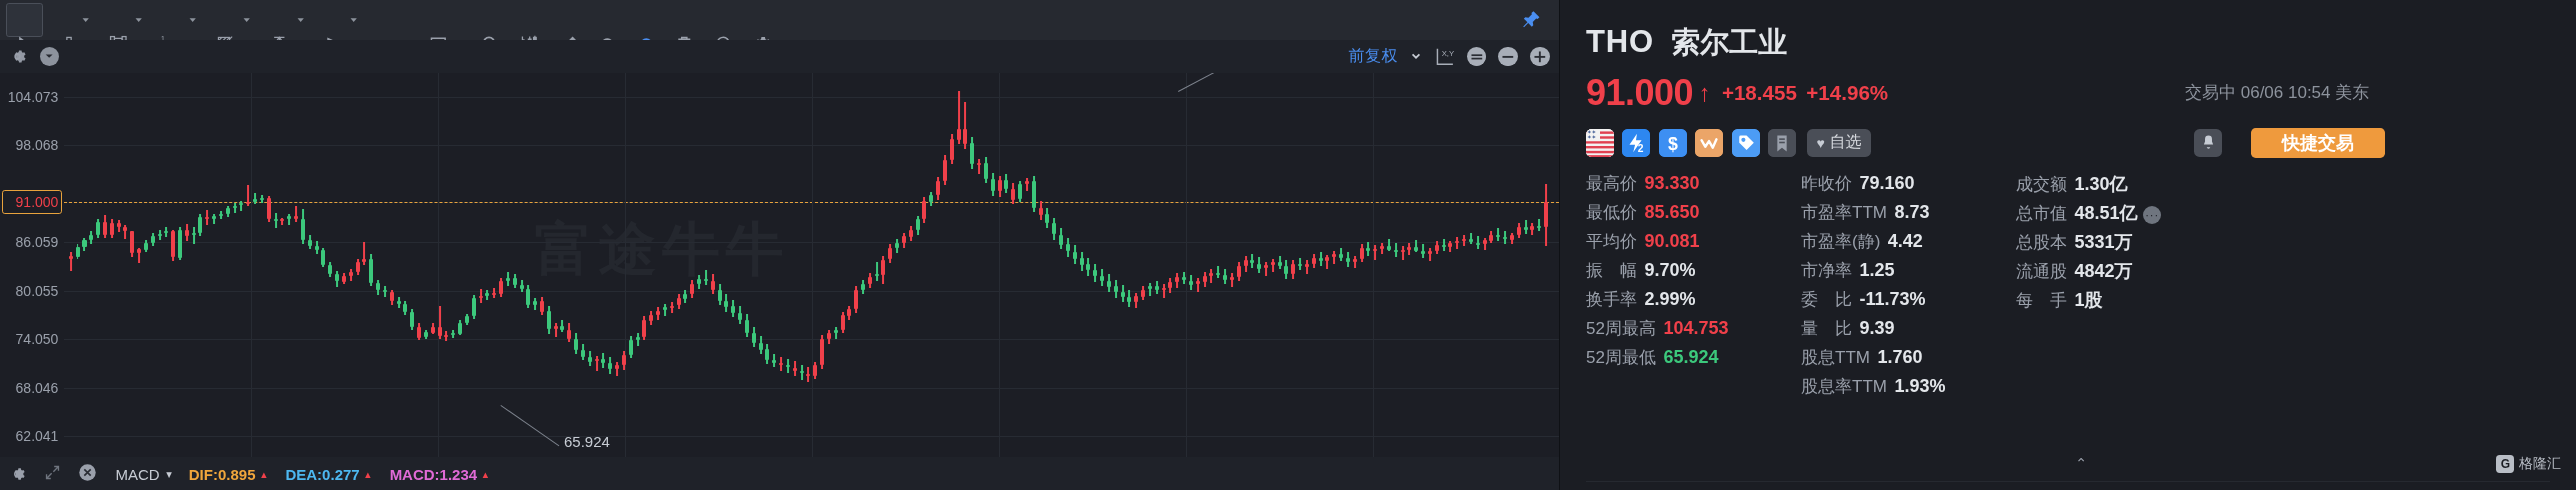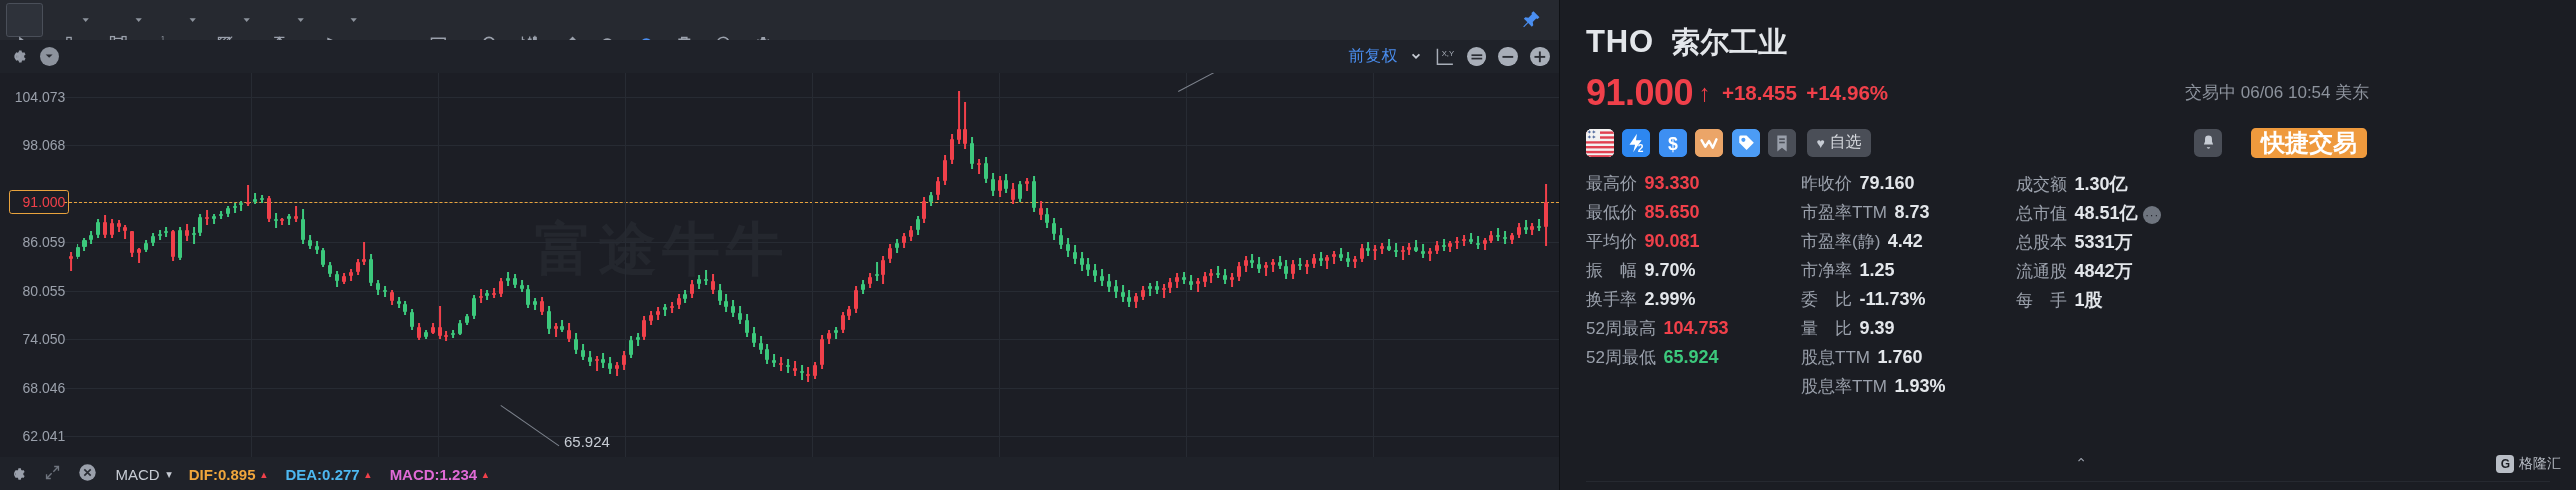--- a/index.html
+++ b/index.html
@@ -26,21 +26,21 @@
   .sb-circle{width:19px;height:19px;border-radius:50%;background:#8d939d;display:flex;align-items:center;justify-content:center;color:#262930;font-size:9.4px;}
   .subbar .sb-right{position:absolute;right:9.4px;display:flex;align-items:center;gap:12px;}
   .fuquan{color:#4a8ef0;font-size:16px;letter-spacing:0.5px;}
   .sb-caret{color:#c7ccd4;font-size:10.3px;}
   .xy-ico{width:20.6px;height:19px;color:#a8aeb8;}
   .rbtn{width:19.7px;height:19.7px;border-radius:50%;background:#a8aeb8;display:flex;align-items:center;justify-content:center;}
   .rbtn svg{display:block;}
 
   
   .chartwrap{position:relative;height:384px;background:#1c1e25;}
-  .chartwrap .axis{position:absolute;left:7px;top:0;width:64px;height:100%;z-index:5;}
+  .chartwrap .axis{position:absolute;left:0;top:0;width:64px;height:100%;z-index:5;}
   .ylabel{position:absolute;right:5.6px;transform:translateY(-50%);color:#9aa0ab;font-size:14px;white-space:nowrap;}
   .ylabel.cur{color:#f0404a;}
   .curbox{position:absolute;left:1.9px;width:60px;height:24px;transform:translateY(-50%);border:0.9px solid #e8a33d;border-radius:2.8px;box-sizing:border-box;}
   .plot{position:absolute;left:64px;top:0;right:0;height:100%;overflow:hidden;}
   .grid-h{position:absolute;left:0;right:0;height:0.9px;background:#272b33;}
   .grid-v{position:absolute;top:0;bottom:0;width:0.9px;background:#272b33;}
   .curline{position:absolute;left:0;right:0;height:0;border-top:1.9px dashed #e8a33d;}
   .watermark{position:absolute;left:40%;top:46%;transform:translate(-50%,-50%);font-size:58px;color:#24272e;font-weight:bold;letter-spacing:5.6px;white-space:nowrap;user-select:none;}
   .annot{position:absolute;color:#c7ccd4;font-size:15px;white-space:nowrap;}
   .lead{position:absolute;height:0.9px;background:#7c828c;transform-origin:0 0;}
@@ -72,21 +72,21 @@
   .tag{width:28px;height:28px;border-radius:5.6px;margin-right:8.4px;display:flex;align-items:center;justify-content:center;overflow:hidden;position:relative;}
   .tag.flag{background:#efefef;}
   .tag.blue{background:#2d87f0;}
   .tag.orange{background:#eba568;}
   .tag.lblue{background:#4c9cf5;}
   .tag.gray{background:#4a4e57;}
   .tag svg{display:block;}
   .zixuan{height:28px;border-radius:5.6px;background:#4a4e57;display:flex;align-items:center;padding:0 9.4px;color:#d6d9de;font-size:16px;margin-left:2.8px;}
   .heart{margin-right:4.7px;color:#c7ccd4;font-size:14px;}
   .bell{position:absolute;left:608px;width:28px;height:28px;border-radius:5.6px;background:#4a4e57;display:flex;align-items:center;justify-content:center;color:#c7ccd4;font-size:16px;}
-  .trade-btn{position:absolute;left:665px;height:30px;border-radius:4.7px;background:#ef9a3d;color:#ffffff;font-size:24px;font-weight:bold;display:flex;align-items:center;justify-content:center;padding:0 10px;}
+  .trade-btn{position:absolute;left:665px;height:30px;border-radius:4.7px;background:#ef9a3d;color:#ffffff;font-size:18px;font-weight:bold;display:flex;align-items:center;justify-content:center;padding:0 31px;}
 
   .stats{display:flex;margin-top:13px;}
   .stcol{display:flex;flex-direction:column;}
   .stcol.c1{width:215px;}
   .stcol.c2{width:215px;}
   .stcol.c3{width:225px;}
   .strow{display:flex;align-items:baseline;height:29px;white-space:nowrap;}
   .stk{color:#9aa0ab;font-size:17px;letter-spacing:0px;}
   .stv{font-size:18px;font-weight:bold;margin-left:7.5px;color:#e3e6ea;}
   .stv.red{color:#f0404a;}

